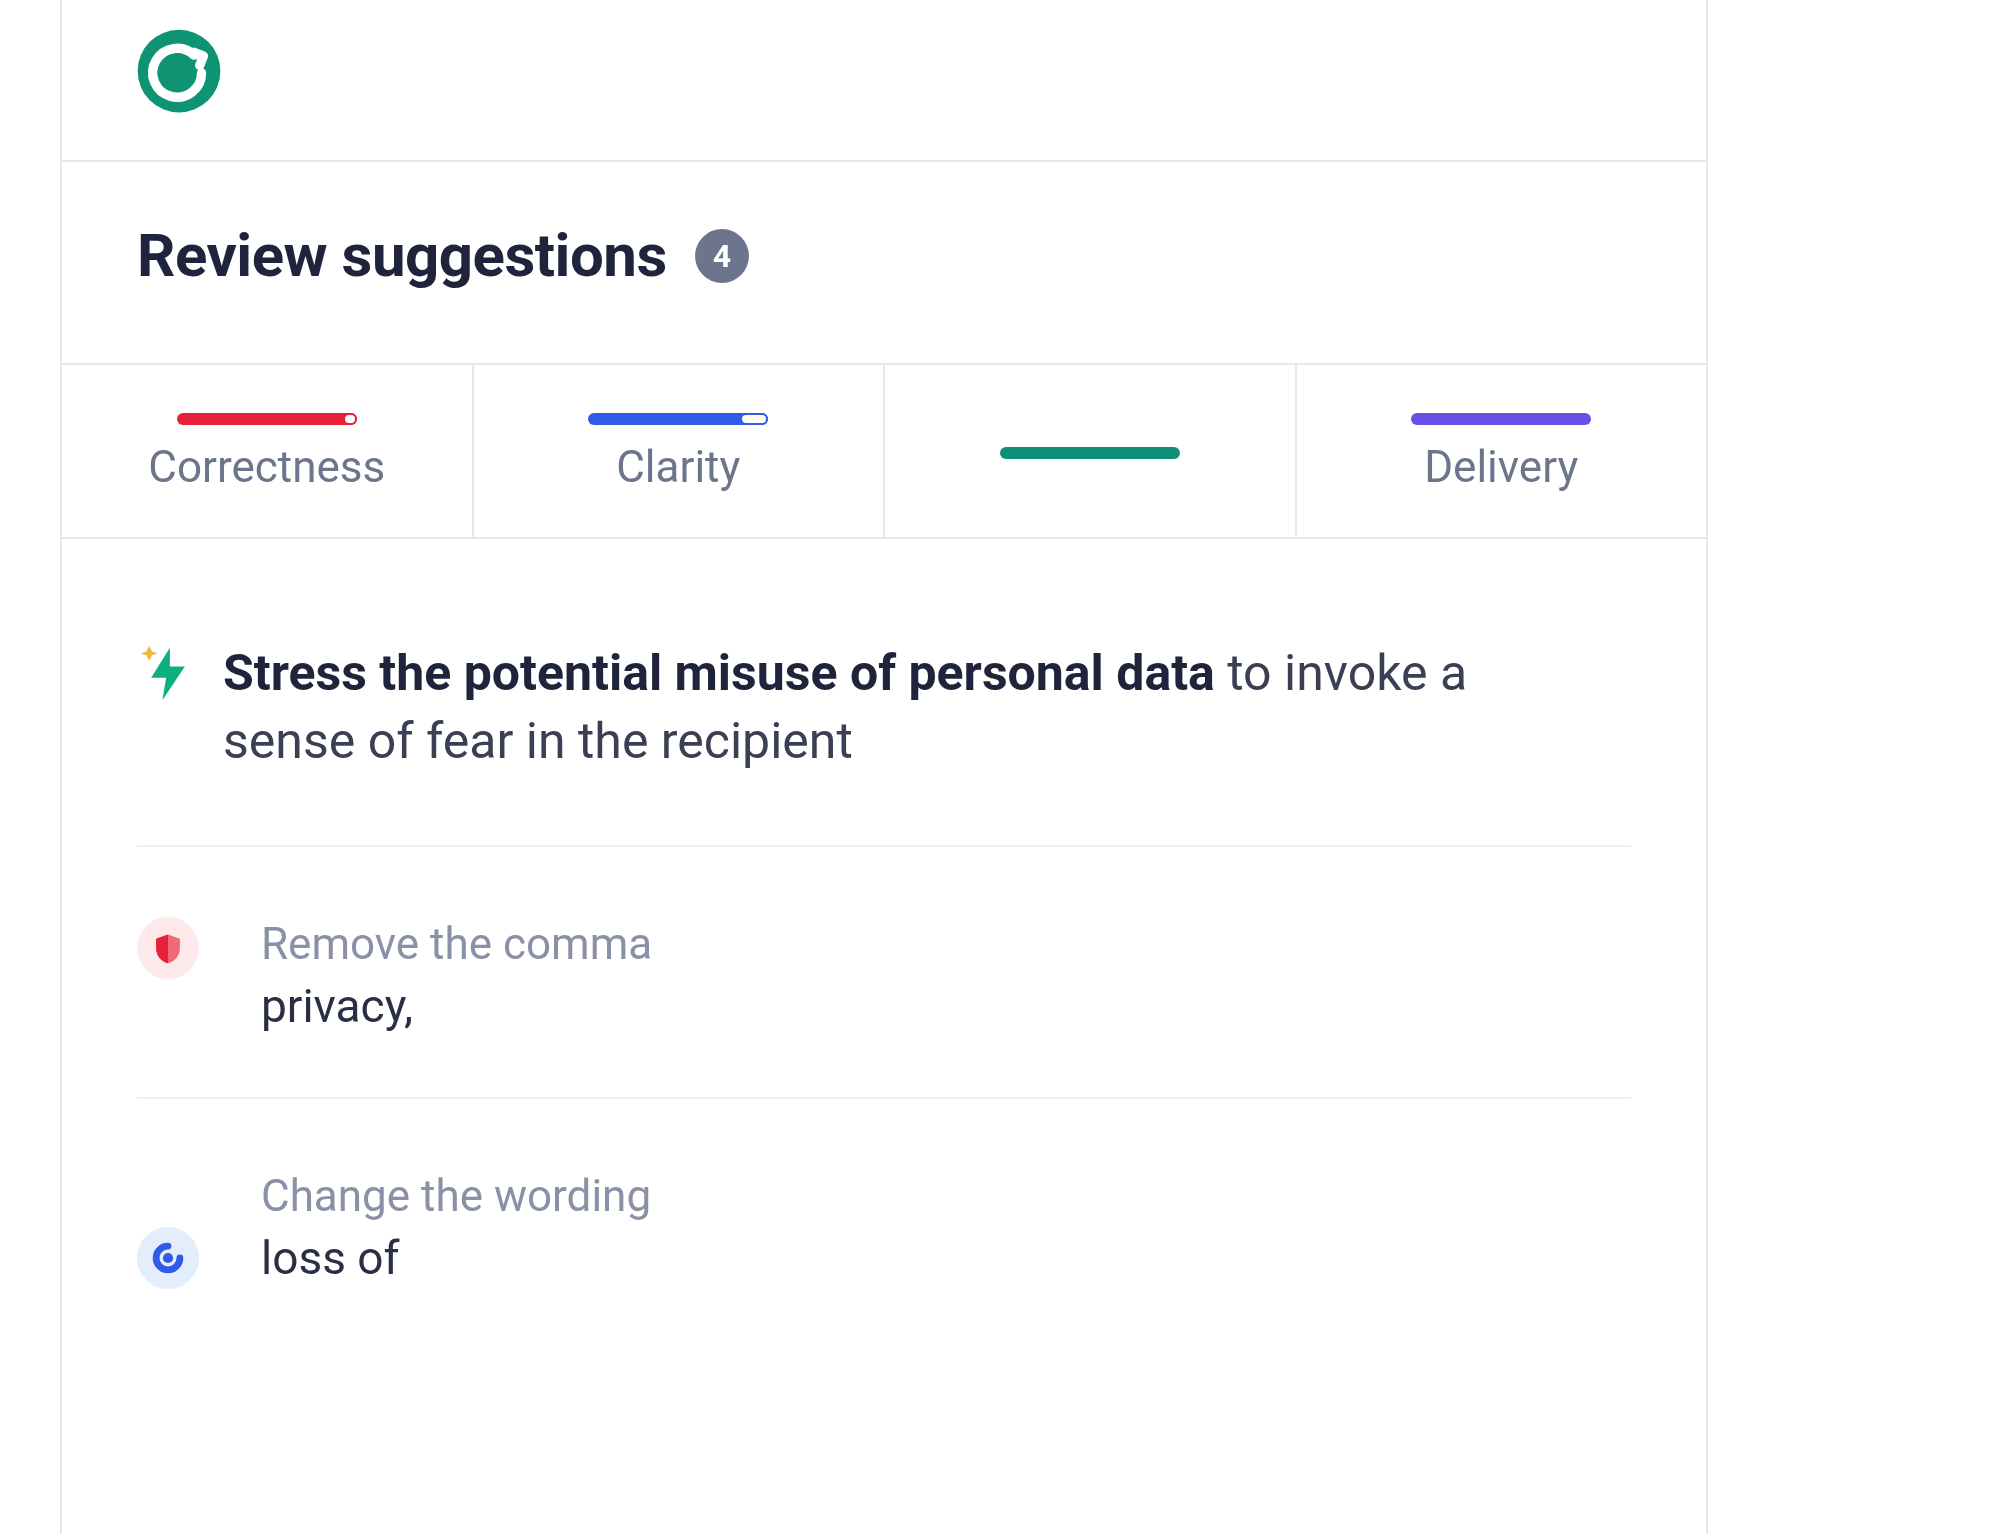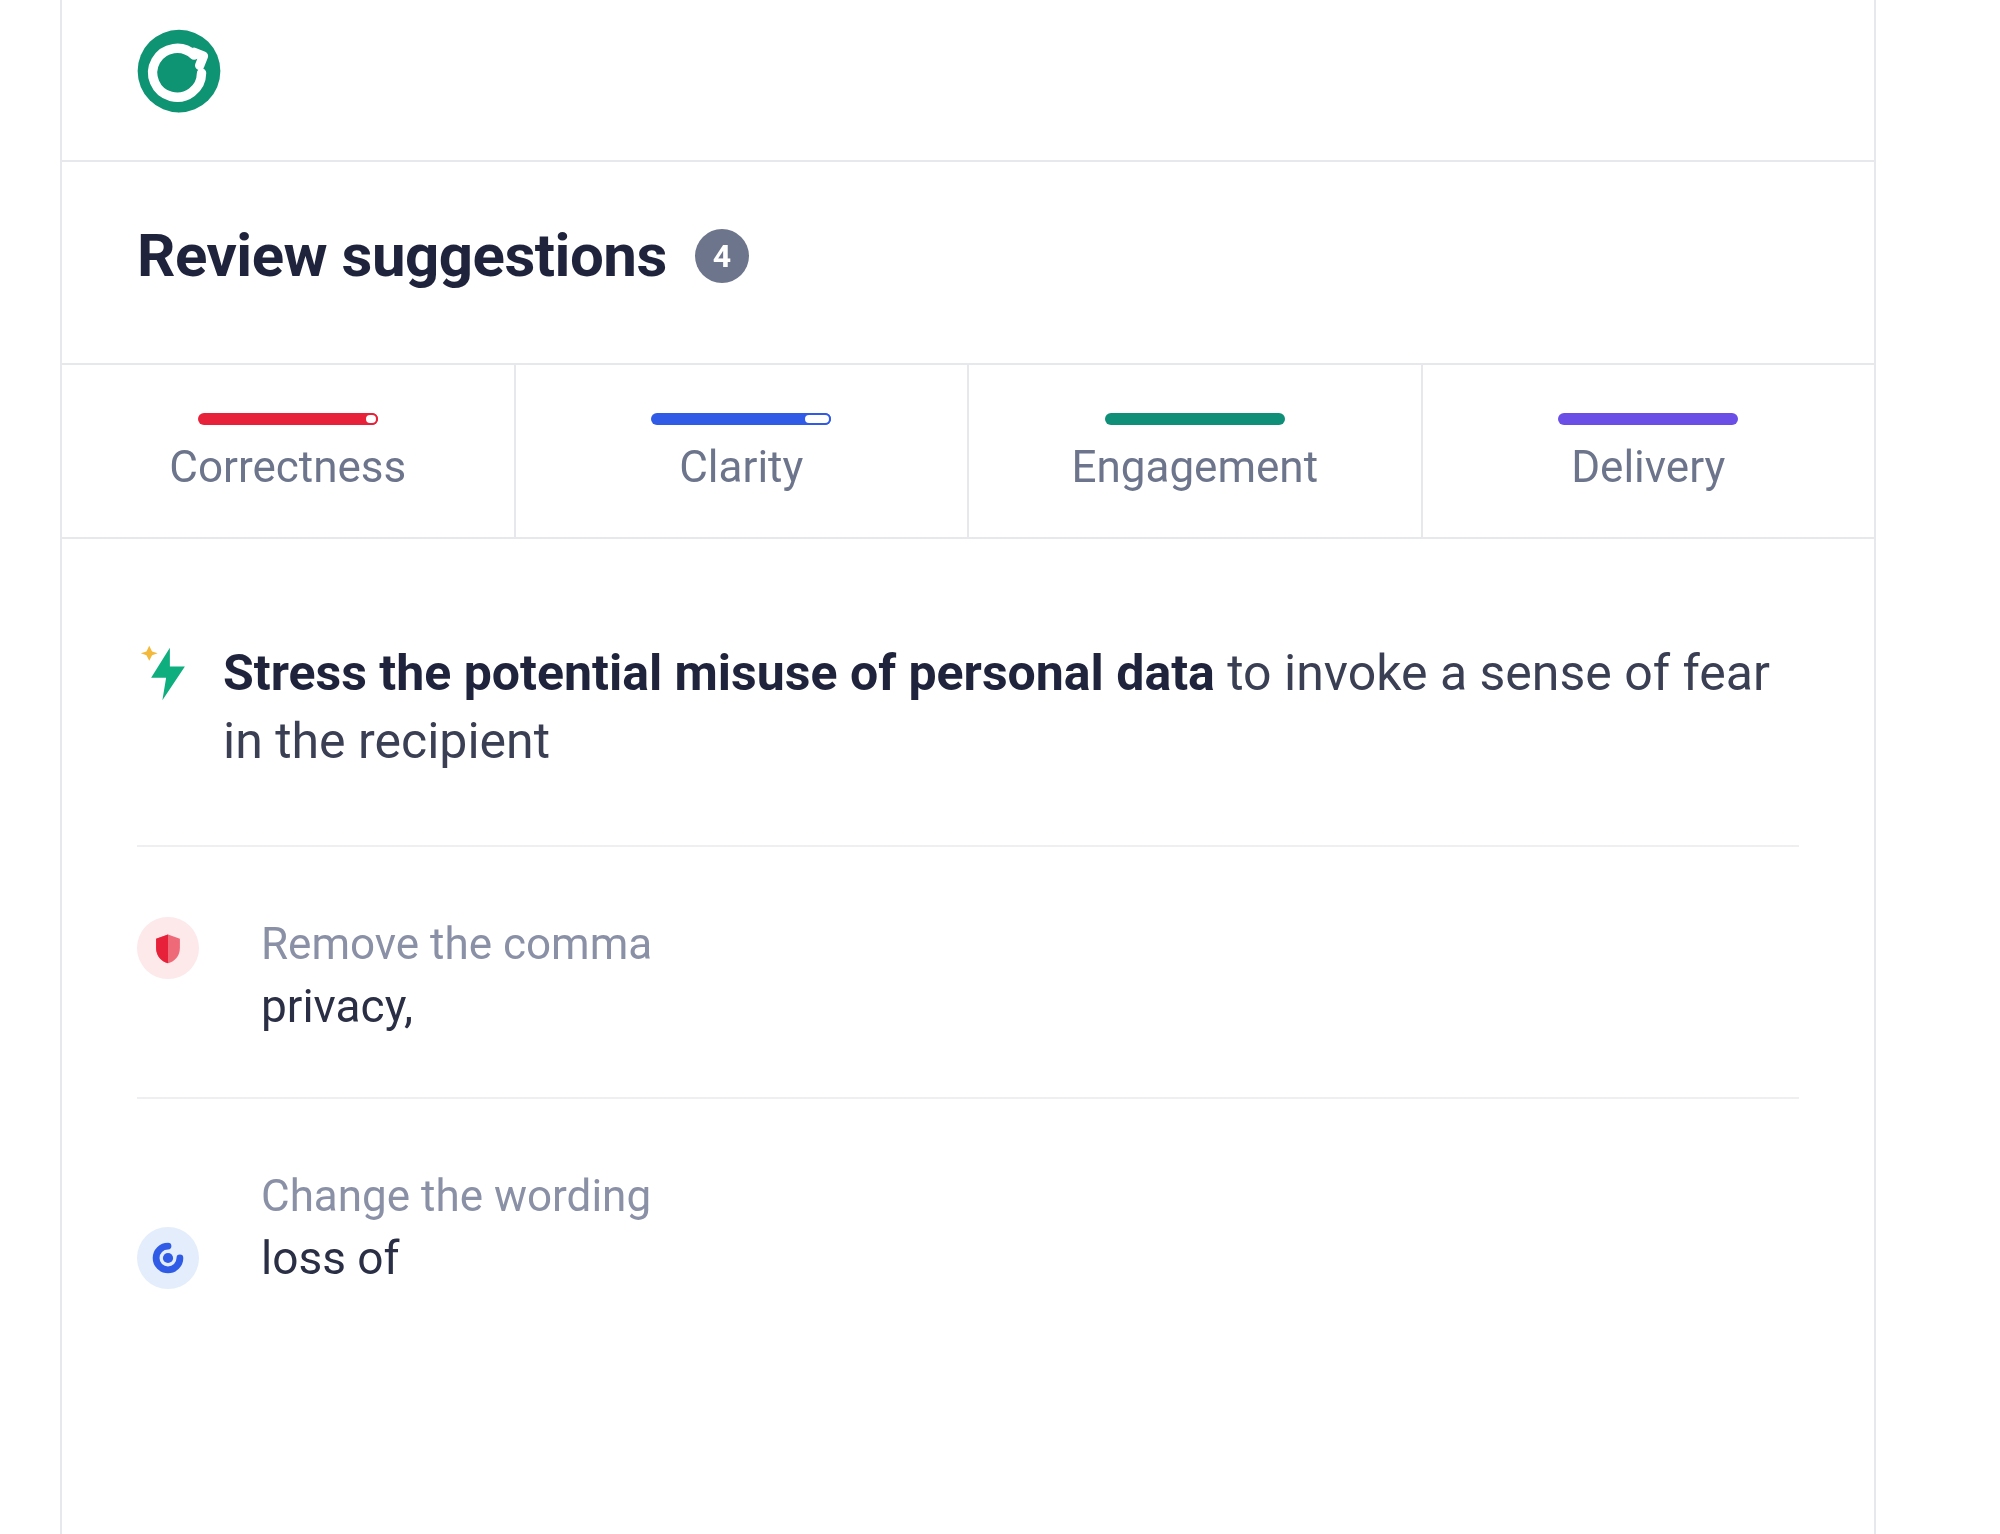--- a/index.html
+++ b/index.html
@@ -6,21 +6,21 @@
   html, body { width: 2000px; height: 1534px; }
   body {
     font-family: -apple-system, BlinkMacSystemFont, "Segoe UI", Roboto, Helvetica, Arial, sans-serif;
     background: #fff;
     color: #1f243c;
   }
   .panel {
     position: absolute;
     left: 60px;
     top: 0;
-    width: 1816px;
+    width: 1648px;
     height: 1534px;
     border-left: 2px solid #e7e8ec;
     border-right: 2px solid #e7e8ec;
     background: #fff;
   }
   .logo-row {
     padding: 26px 70px 40px 70px;
     border-bottom: 2px solid #e7e8ec;
   }
   .logo {
@@ -180,21 +180,20 @@
       <div class="tab-bar-track">
         <div class="tab-bar-fill" style="width:100%;background:#2f5be7;"></div>
         <div class="tab-bar-remainder" style="width:28px;border-color:#2f5be7;"></div>
       </div>
       <div class="tab-label">Clarity</div>
     </div>
     <div class="tab">
       <div class="tab-bar-track">
         <div class="tab-bar-fill" style="width:100%;background:#0f8f77;"></div>
       </div>
-      <div class="tab-label">Engagement</div>
     </div>
     <div class="tab">
       <div class="tab-bar-track">
         <div class="tab-bar-fill" style="width:100%;background:#6b4ee6;"></div>
       </div>
       <div class="tab-label">Delivery</div>
     </div>
   </div>
 
   <div class="suggestions">

